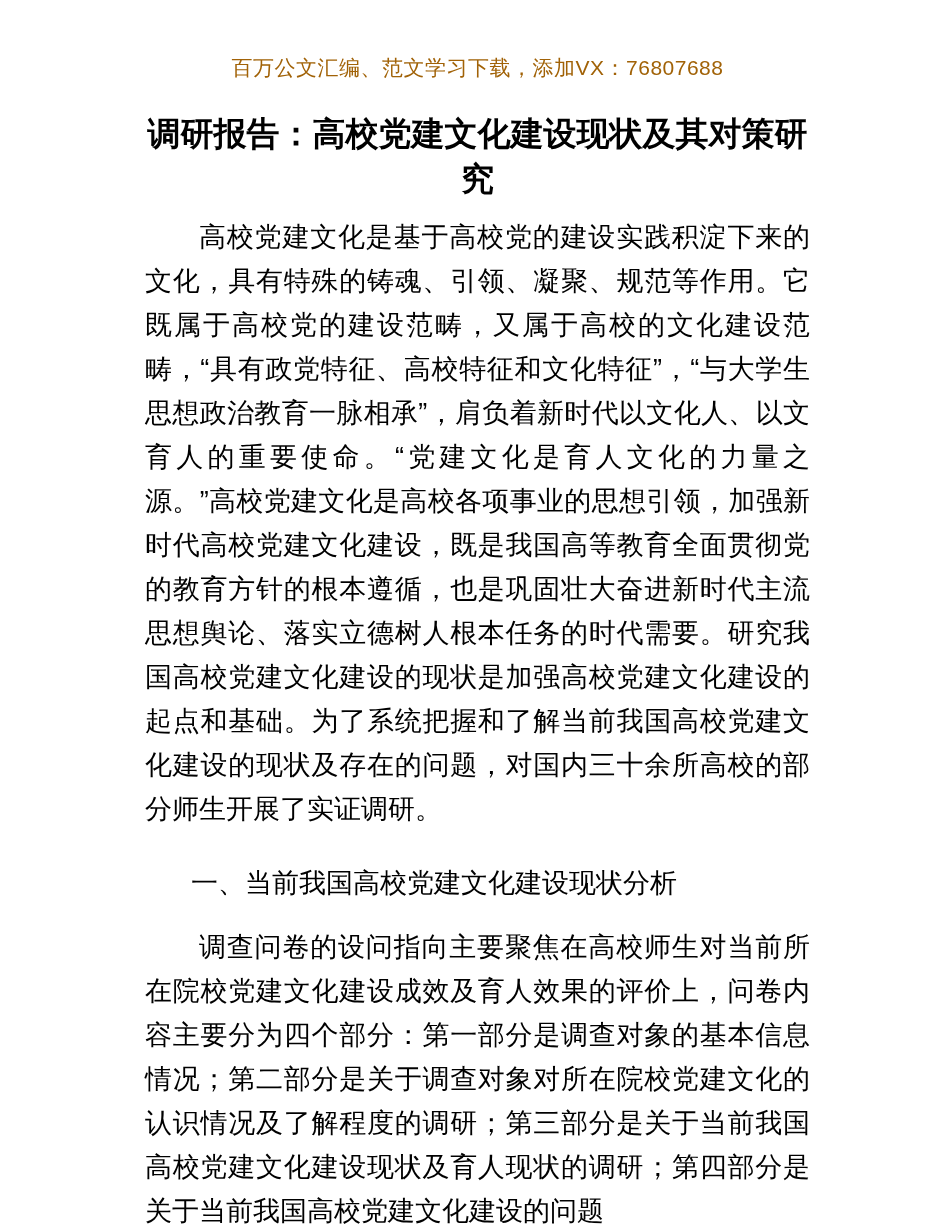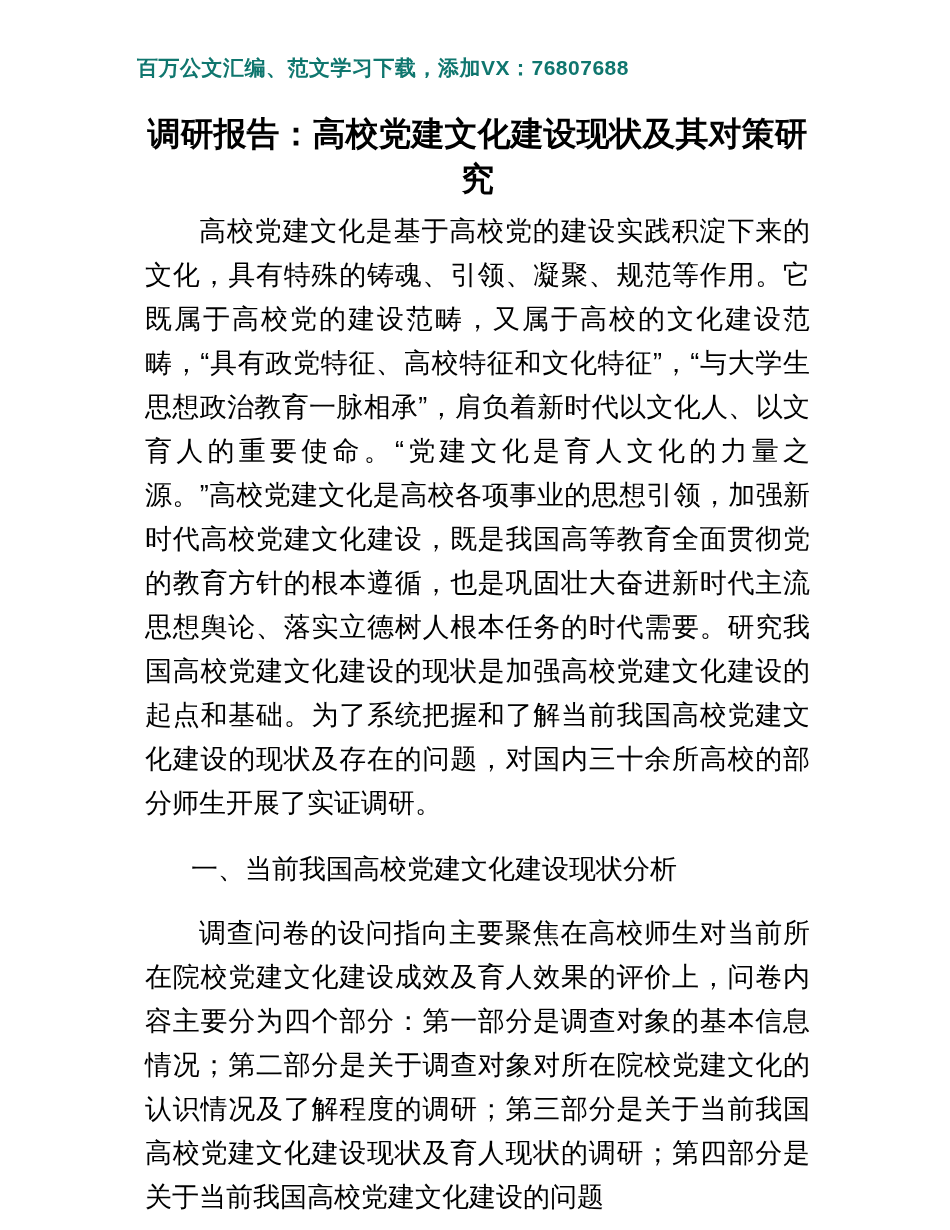--- a/index.html
+++ b/index.html
@@ -15,47 +15,48 @@
     color: #000000;
   }
   .page {
     box-sizing: border-box;
     width: 950px;
     height: 1230px;
     background: #ffffff;
     padding: 53px 132px 0 137px;
   }
   .notice {
+    text-align: center;
     font-size: 21px;
     line-height: 30px;
-    color: #0f766e;
+    color: #a16207;
     letter-spacing: 0.5px;
     margin: 0 0 28px 0;
-    font-weight: 700;
+    font-weight: 400;
   }
   .doc-title {
-    margin: 0 0 8px 0;
+    margin: 0 0 14px 0;
     text-align: center;
     font-size: 33px;
     line-height: 45px;
     font-weight: 700;
     word-break: break-all;
   }
   .body-para {
     margin: 8px;
     font-size: 27px;
     line-height: 44px;
     text-align: justify;
     text-justify: inter-character;
     text-indent: 2em;
     word-break: break-all;
     font-weight: 400;
   }
   .section-heading {
-    margin: 22px 0 20px 0;
+    margin: 30px 0 20px 0;
     font-size: 27px;
     line-height: 44px;
     text-indent: 2em;
     word-break: break-all;
     font-weight: 400;
   }
 </style>
 </head>
 <body>
 

